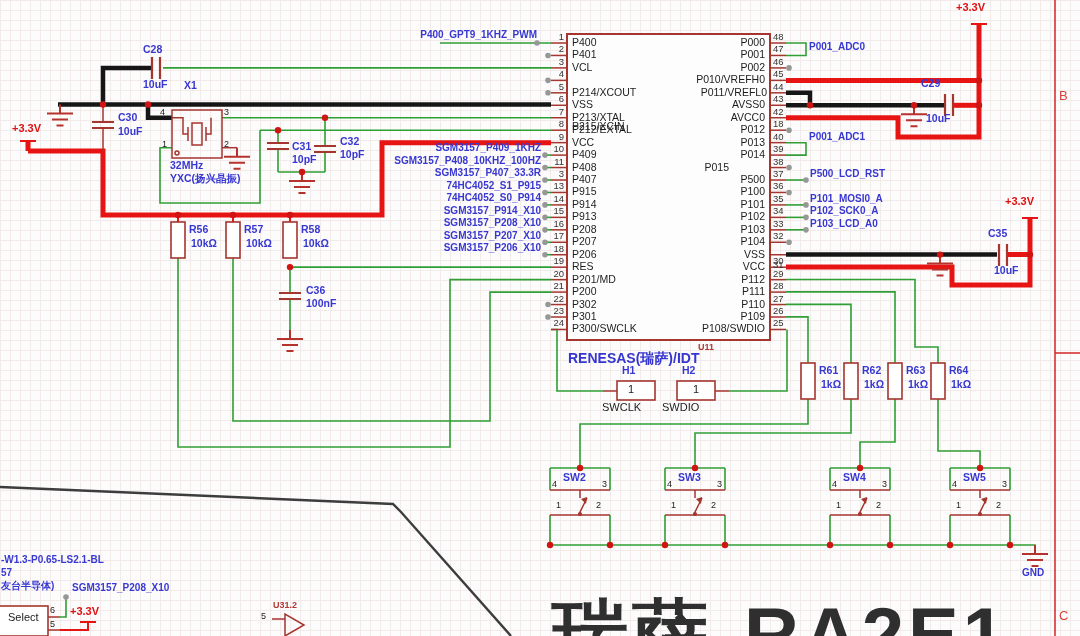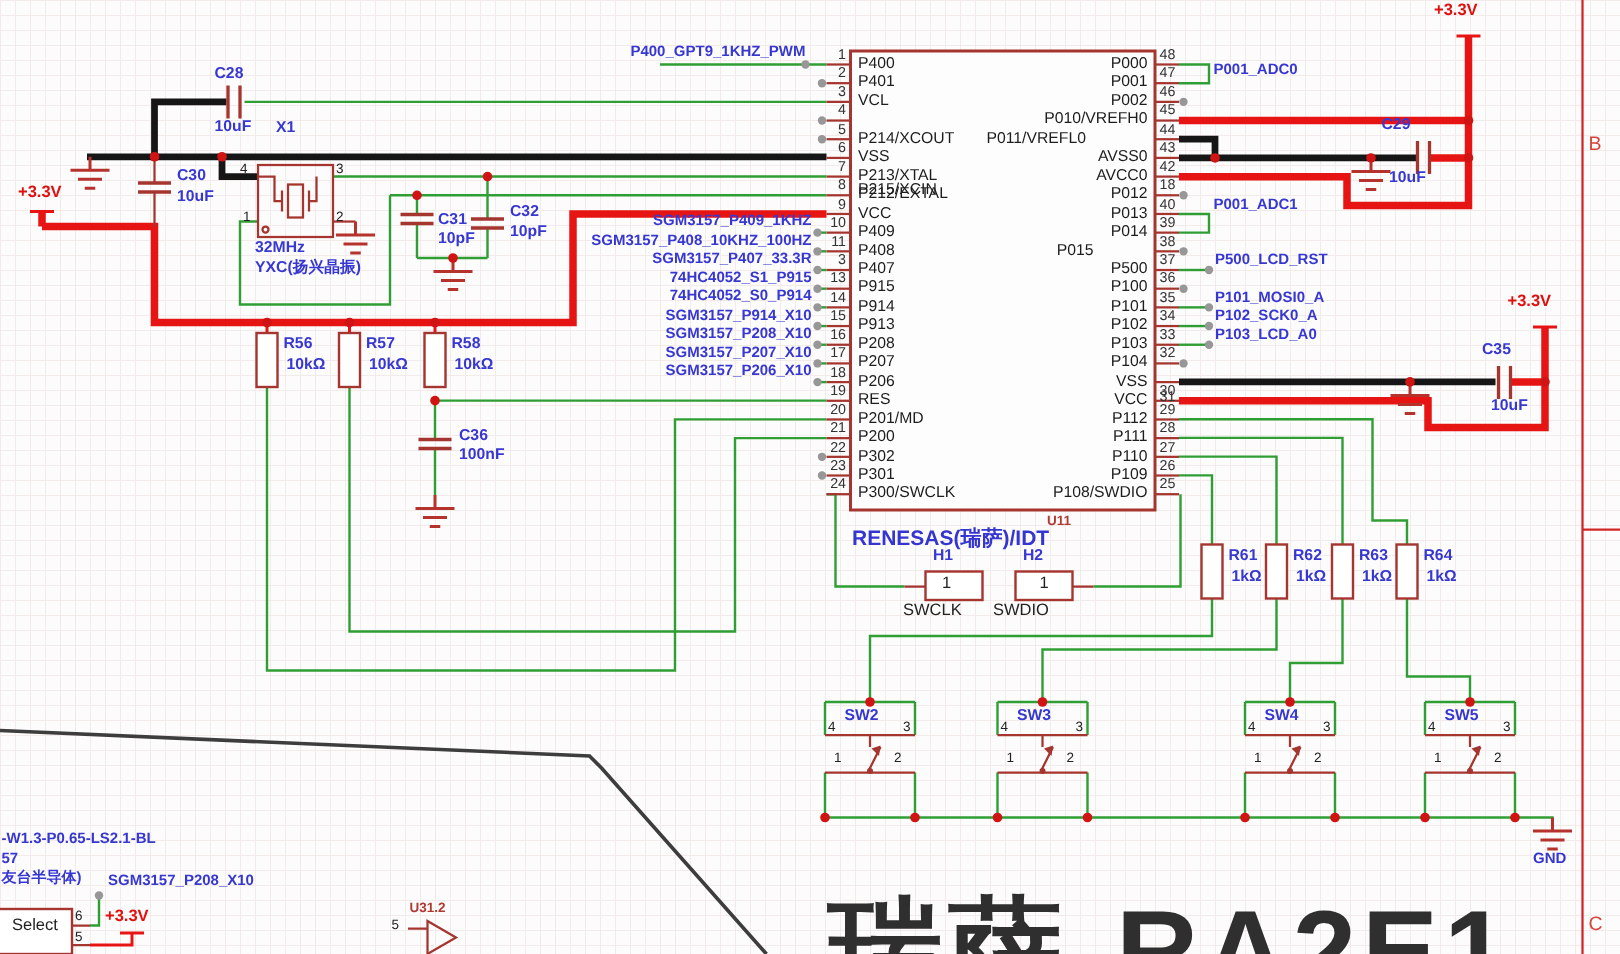--- a/index.html
+++ b/index.html
@@ -343,21 +343,21 @@
     <div class="t pname" style="left: 572px; top: 323.465px;">P300/SWCLK</div>
     <div class="t icnum" style="left: 773px; top: 32px;">48</div>
     <div class="t pname r" style="left: 765px; top: 37px;">P000</div>
     <div class="t icnum" style="left: 773px; top: 44.455px;">47</div>
     <div class="t pname r" style="left: 765px; top: 49.455px;">P001</div>
     <div class="t icnum" style="left: 773px; top: 56.91px;">46</div>
     <div class="t pname r" style="left: 765px; top: 61.91px;">P002</div>
     <div class="t icnum" style="left: 773px; top: 69.365px;">45</div>
     <div class="t pname r" style="left: 765px; top: 74.365px;">P010/VREFH0</div>
     <div class="t icnum" style="left: 773px; top: 81.82px;">44</div>
-    <div class="t pname r" style="left: 724px; top: 86.82px; padding-left: 14px;">P011/VREFL0</div>
+    <div class="t pname r" style="left: 767px; top: 86.82px; padding-left: 14px;">P011/VREFL0</div>
     <div class="t icnum" style="left: 773px; top: 94.275px;">43</div>
     <div class="t pname r" style="left: 765px; top: 99.275px;">AVSS0</div>
     <div class="t icnum" style="left: 773px; top: 106.73px;">42</div>
     <div class="t pname r" style="left: 765px; top: 111.73px;">AVCC0</div>
     <div class="t icnum" style="left: 773px; top: 119.185px;">18</div>
     <div class="t pname r" style="left: 765px; top: 124.185px;">P012</div>
     <div class="t icnum" style="left: 773px; top: 131.64px;">40</div>
     <div class="t pname r" style="left: 765px; top: 136.64px;">P013</div>
     <div class="t icnum" style="left: 773px; top: 144.095px;">39</div>
     <div class="t pname r" style="left: 765px; top: 149.095px;">P014</div>

